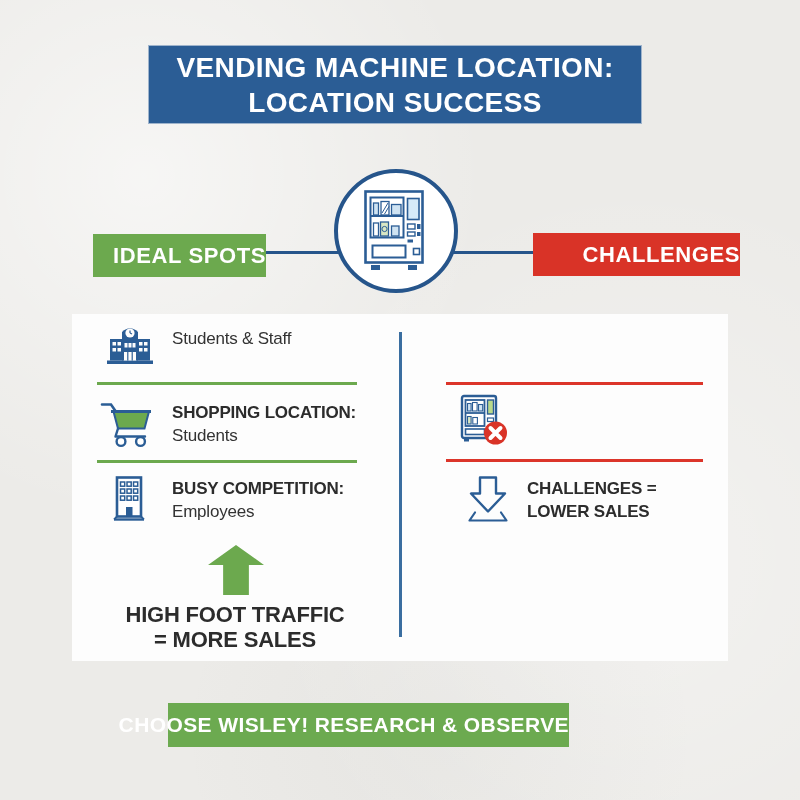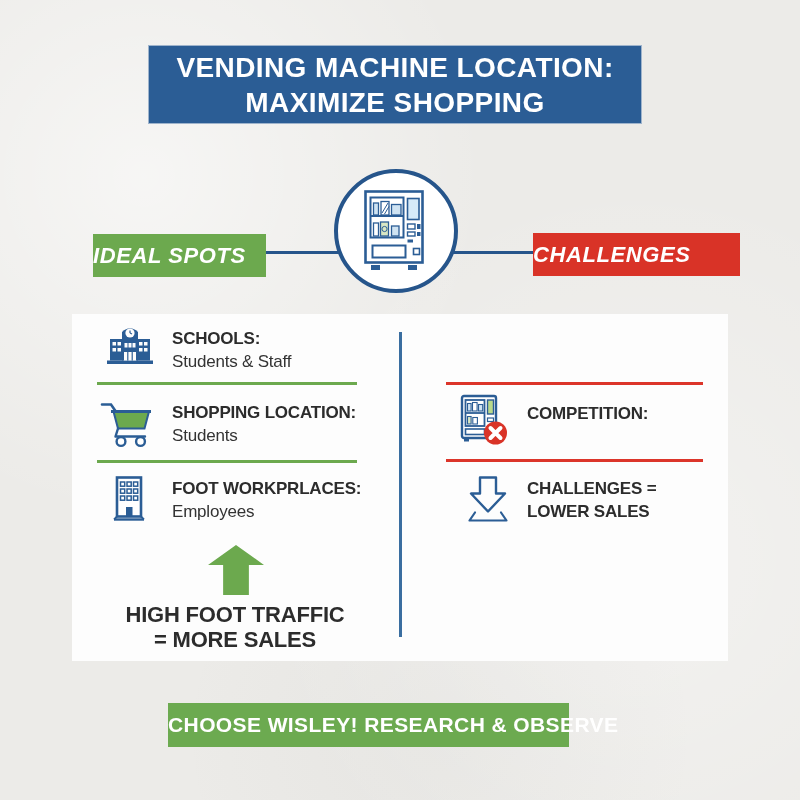--- a/index.html
+++ b/index.html
@@ -24,22 +24,22 @@
   }
   
   .connector{left:266px;top:251px;width:267px;height:3px;background:#26558B;z-index:1;}
   .center-circle{
     left:334px;top:169px;width:124px;height:124px;border-radius:50%;
     background:#FFFFFF;border:4px solid #26558B;box-sizing:border-box;
     display:flex;align-items:center;justify-content:center;z-index:2;
   }
   
   .branch-label{
-    height:43px;display:flex;align-items:center;justify-content:flex-start;
-    color:#fff;font-weight:bold;font-size:22px;letter-spacing:.6px;white-space:nowrap;z-index:2;font-style:italic;
+    height:43px;display:flex;align-items:center;justify-content:flex-end;
+    color:#fff;font-weight:bold;font-size:22px;letter-spacing:.6px;white-space:nowrap;z-index:2;
   }
   .label-ideal{left:93px;top:234px;width:173px;background:#6CA94E;}
   .label-challenges{left:533px;top:233px;width:207px;background:#D93327;}
   
   .content-panel{left:72px;top:314px;width:656px;height:347px;background:#FDFDFD;}
   .v-divider{left:399px;top:332px;width:3px;height:305px;background:#3A6EA0;}
   .h-divider{height:3px;}
   .green-div{background:#6CA94E;}
   .red-div{background:#DC352A;}
   
@@ -52,33 +52,33 @@
     left:208px;top:545px;width:56px;height:50px;background:#6CA94E;
     clip-path:polygon(50% 0%,100% 40%,73% 40%,73% 100%,27% 100%,27% 40%,0% 40%);
   }
   .conclusion{
     left:105px;top:602px;width:260px;text-align:center;
     font-weight:bold;font-size:22px;line-height:25px;color:#2C2C2C;letter-spacing:-.2px;
   }
   
   .footer-banner{
     left:168px;top:703px;width:401px;height:44px;background:#6CAA50;
-    display:flex;align-items:center;justify-content:flex-start;
+    display:flex;align-items:center;justify-content:flex-end;
     color:#fff;font-weight:bold;font-size:21px;letter-spacing:.4px;white-space:nowrap;
   }
   svg{display:block;}
 </style>
 </head>
 <body>
 
 <div class="canvas">
 
   <div class="abs title-banner">
     <div>VENDING MACHINE LOCATION:</div>
-    <div>MAXIMIZE SHOPPING</div>
+    <div>LOCATION SUCCESS</div>
   </div>
 
   <div class="abs connector"></div>
 
   <div class="abs branch-label label-ideal">
     <span>IDEAL SPOTS</span>
   </div>
   <div class="abs branch-label label-challenges">
     <span>CHALLENGES</span>
   </div>
@@ -134,21 +134,20 @@
       <line x1="24" y1="9" x2="26" y2="10" stroke="#2B5D95" stroke-width="1.2"></line>
       <rect x="18.5" y="19" width="3" height="4.5" fill="#FDFDFD"></rect>
       <rect x="22.5" y="19" width="3" height="4.5" fill="#FDFDFD"></rect>
       <rect x="26.5" y="19" width="3" height="4.5" fill="#FDFDFD"></rect>
       <rect x="18" y="28" width="3.2" height="8.5" fill="#FDFDFD"></rect>
       <rect x="22.4" y="28" width="3.2" height="8.5" fill="#FDFDFD"></rect>
       <rect x="26.8" y="28" width="3.2" height="8.5" fill="#FDFDFD"></rect>
     </svg>
   </div>
   <div class="abs row-text" style="left:172px;top:327px;">
-    <div class="row-title">SCHOOLS:</div>
     <div class="row-sub">Students &amp; Staff</div>
   </div>
   <div class="abs h-divider green-div" style="left:97px;top:382px;width:260px;"></div>
 
   <div class="abs" style="left:100px;top:398px;">
     <svg width="56" height="50" viewBox="0 0 56 50">
       <path d="M2,6.5 H11 L15.5,13" fill="none" stroke="#2B5D95" stroke-width="2.6" stroke-linecap="round"></path>
       <path d="M13.5,13.5 H49 L44.5,30.5 H18 Z" fill="#6CA94E" stroke="#2B5D95" stroke-width="2"></path>
       <line x1="11" y1="13.5" x2="51" y2="13.5" stroke="#2B5D95" stroke-width="3"></line>
       <path d="M18,30.5 L15.5,38.5 H45" fill="none" stroke="#2B5D95" stroke-width="2.4" stroke-linecap="round" stroke-linejoin="round"></path>
@@ -173,21 +172,21 @@
       <rect x="26.5" y="14" width="4.2" height="4.2" fill="none" stroke="#2B5D95" stroke-width="1.5"></rect>
       <rect x="13.5" y="21" width="4.2" height="4.2" fill="none" stroke="#2B5D95" stroke-width="1.5"></rect>
       <rect x="20" y="21" width="4.2" height="4.2" fill="none" stroke="#2B5D95" stroke-width="1.5"></rect>
       <rect x="26.5" y="21" width="4.2" height="4.2" fill="none" stroke="#2B5D95" stroke-width="1.5"></rect>
       <rect x="19" y="32" width="6.5" height="9.5" fill="#2B5D95"></rect>
       <path d="M7,44.5 H37" stroke="#2B5D95" stroke-width="2.4"></path>
       <path d="M7,44.5 L10,41.5 M37,44.5 L34,41.5" stroke="#2B5D95" stroke-width="1.8"></path>
     </svg>
   </div>
   <div class="abs row-text" style="left:172px;top:477px;">
-    <div class="row-title">FOOT WORKPRLACES:</div>
+    <div class="row-title">BUSY COMPETITION:</div>
     <div class="row-sub">Employees</div>
   </div>
 
   <div class="abs up-arrow"></div>
   <div class="abs conclusion">
     <div>HIGH FOOT TRAFFIC</div>
     <div>= MORE SALES</div>
   </div>
 
   <div class="abs h-divider red-div" style="left:446px;top:382px;width:257px;"></div>
@@ -205,21 +204,20 @@
       <rect x="28.5" y="6" width="6" height="14" fill="#B9D98B" stroke="#2B5D95" stroke-width="1.4"></rect>
       <rect x="28.5" y="24" width="6" height="3.5" fill="none" stroke="#2B5D95" stroke-width="1.2"></rect>
       <rect x="6.5" y="35" width="19" height="5.5" fill="none" stroke="#2B5D95" stroke-width="1.6"></rect>
       <rect x="5" y="44" width="5" height="3.5" fill="#2B5D95"></rect>
       <rect x="29" y="44" width="5" height="3.5" fill="#2B5D95"></rect>
       <circle cx="36.5" cy="39" r="11.5" fill="#D93327"></circle>
       <path d="M31.5,34 L41.5,44 M41.5,34 L31.5,44" stroke="#FFFFFF" stroke-width="4" stroke-linecap="round"></path>
     </svg>
   </div>
   <div class="abs row-text" style="left:527px;top:402px;">
-    <div class="row-title">COMPETITION:</div>
   </div>
   <div class="abs h-divider red-div" style="left:446px;top:459px;width:257px;"></div>
 
   <div class="abs" style="left:466px;top:475px;">
     <svg width="44" height="48" viewBox="0 0 44 48">
       <path d="M14,2.5 H30 V18.5 H39 L22,36.5 L5,18.5 H14 Z" fill="none" stroke="#2B5D95" stroke-width="2.4" stroke-linejoin="round"></path>
       <path d="M9,37.5 L3.5,45.5 H40.5 L35,37.5" fill="none" stroke="#2B5D95" stroke-width="2.2" stroke-linecap="round" stroke-linejoin="round"></path>
     </svg>
   </div>
   <div class="abs row-text" style="left:527px;top:477px;">

